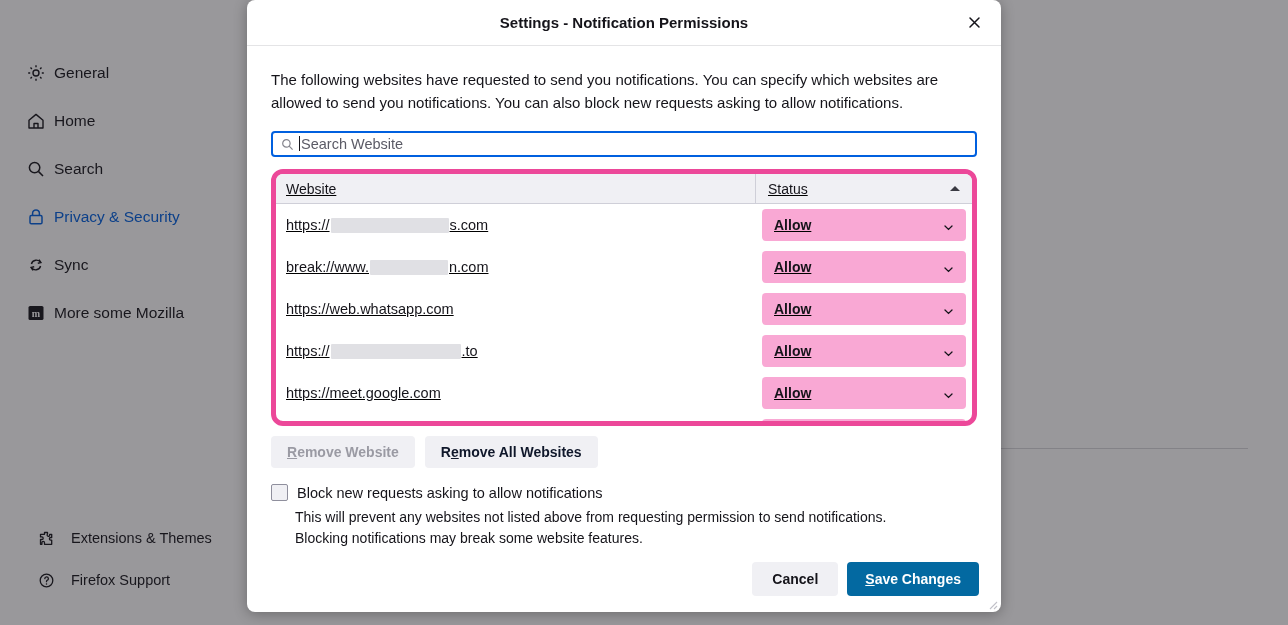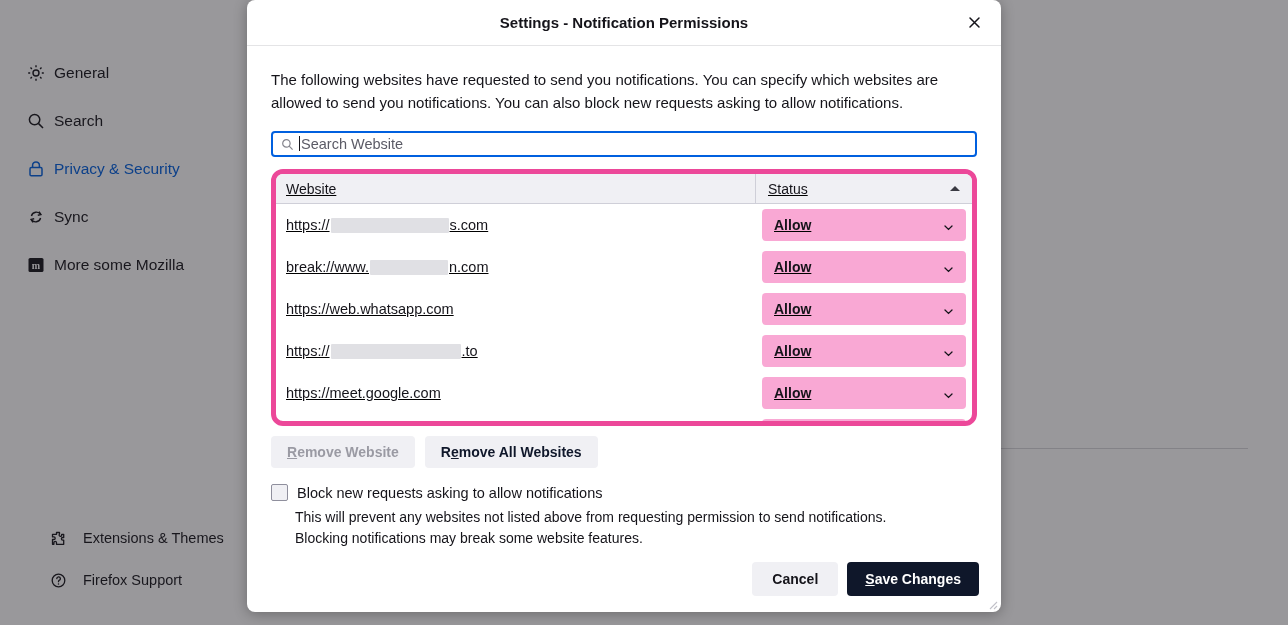--- a/index.html
+++ b/index.html
@@ -40,21 +40,21 @@
   }
   .nav-item.selected { color: #0060df; font-weight: 400; }
   .nav-icon {
     width: 20px; height: 20px;
     flex: 0 0 20px;
     display: flex; align-items: center; justify-content: center;
   }
   .nav-icon svg { display: block; }
   .bg-sidebar-bottom {
     position: absolute;
-    left: 16px; right: 0;
+    left: 4px; right: 0;
     bottom: 18px;
     padding-left: 8px;
   }
   .nav-item.small { font-size: 14.5px; margin-bottom: 12px; gap: 16px; }
   .nav-item.small .nav-icon { width: 17px; height: 17px; flex: 0 0 17px; }
 
   .bg-main {
     flex: 1 1 auto;
     padding: 52px 40px 0 8px;
     box-sizing: border-box;
@@ -361,21 +361,21 @@
     justify-content: flex-end;
     gap: 9px;
     position: relative;
   }
   .btn-cancel {
     background: #f0f0f4;
     color: #15141a;
     padding: 9px 20px;
   }
   .btn-primary {
-    background: #0f172a;
+    background: #0369a1;
     color: #ffffff;
     padding: 0 18px;
   }
   .resize-grip {
     position: absolute;
     right: 3px; bottom: 3px;
     width: 13px; height: 13px;
     opacity: .55;
   }
 </style>
@@ -391,20 +391,29 @@
       <div class="nav-item">
         <span class="nav-icon">
           <svg width="20" height="20" viewBox="0 0 20 20" fill="none" stroke="#15141a" stroke-width="1.4">
             <circle cx="10" cy="10" r="3"></circle>
             <path d="M10 2.2v2M10 15.8v2M2.2 10h2M15.8 10h2M4.5 4.5l1.4 1.4M14.1 14.1l1.4 1.4M15.5 4.5l-1.4 1.4M5.9 14.1l-1.4 1.4"></path>
           </svg>
         </span>
         <span>General</span>
       </div>
 
+      <div class="nav-item">
+        <span class="nav-icon">
+          <svg width="20" height="20" viewBox="0 0 20 20" fill="none" stroke="#15141a" stroke-width="1.4" stroke-linejoin="round">
+            <path d="M3 9.3 10 3.4l7 5.9V17H3z"></path>
+            <path d="M8 17v-4.5h4V17"></path>
+          </svg>
+        </span>
+        <span>Home</span>
+      </div>
 
       <div class="nav-item">
         <span class="nav-icon">
           <svg width="20" height="20" viewBox="0 0 20 20" fill="none" stroke="#15141a" stroke-width="1.5">
             <circle cx="8.6" cy="8.6" r="5.2"></circle>
             <path d="M12.6 12.6 17 17"></path>
           </svg>
         </span>
         <span>Search</span>
       </div>

